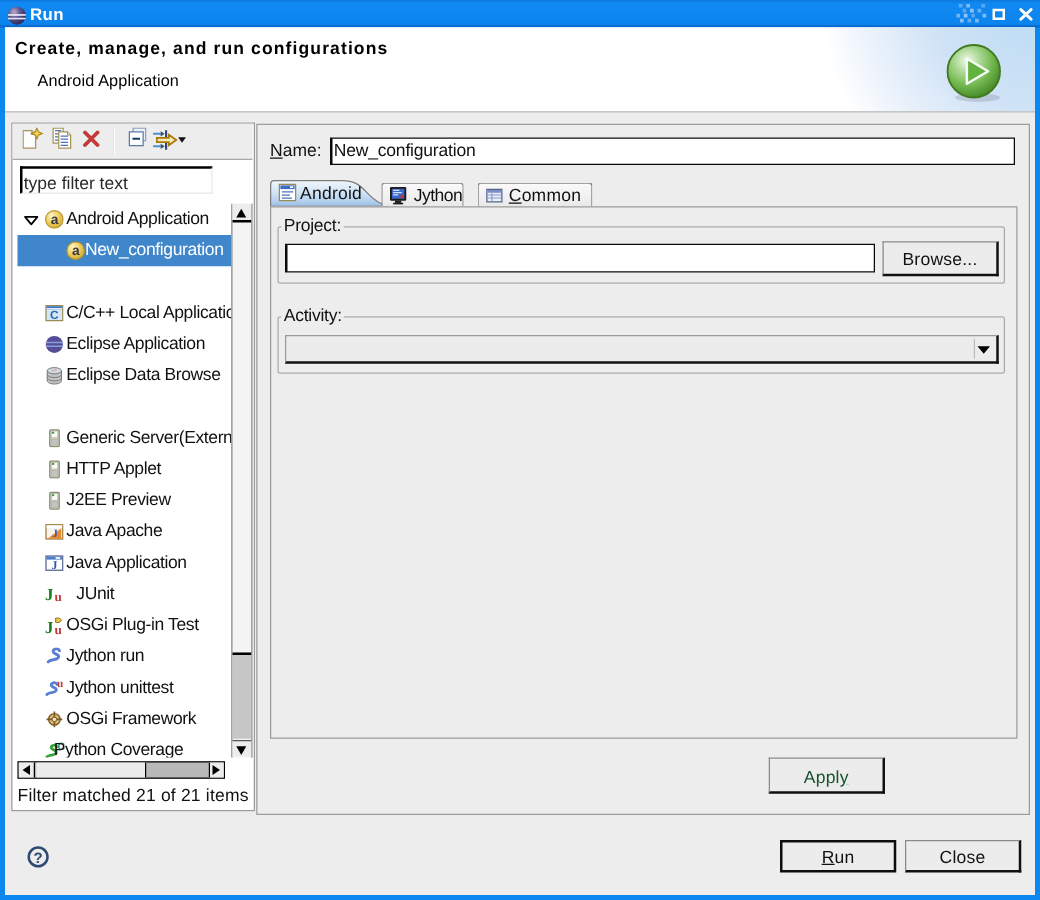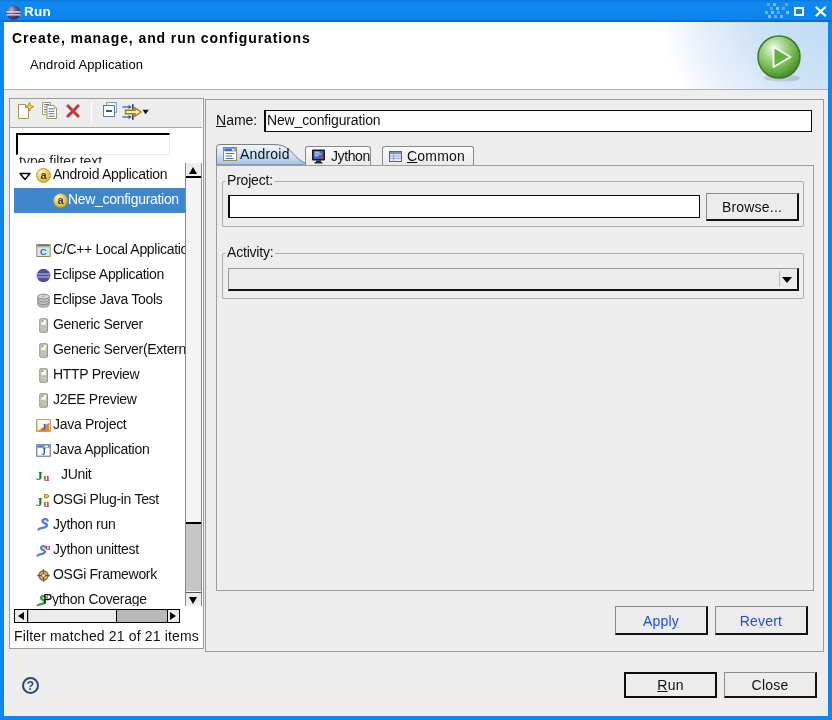--- a/index.html
+++ b/index.html
@@ -17,21 +17,21 @@
   border-bottom:1px solid #b4b4b4; }
 #hdr1 { position:absolute; left:8px; top:8px; font-weight:bold; font-size:14px; letter-spacing:0.9px; color:#000; }
 #hdr2 { position:absolute; left:26px; top:35px; font-size:13px; letter-spacing:0.1px; color:#000; }
 
 #lpanel { position:absolute; left:5px; top:76px; width:195px; height:551px; border:1px solid #9c9c9c; background:#fff; }
 #ltoolbar { position:absolute; left:0; top:0; width:192px; height:29px; background:#ededed; border-bottom:1px solid #a8a8a8; }
 #tsep { position:absolute; left:81px; top:3px; width:1px; height:22px; background:#b0b0b0; border-right:1px solid #fff; }
 .ticon { position:absolute; top:3px; }
 #filterbox { position:absolute; left:6px; top:34px; width:154px; height:22px; background:#fff;
   border-top:2px solid #000; border-left:2px solid #000; border-right:1px solid #e8e8e8; border-bottom:1px solid #e8e8e8; }
-#filterbox span { position:absolute; left:1px; top:18px; color:#2a2a2a; letter-spacing:0; font-size:14px; }
+#filterbox span { position:absolute; left:1px; top:3px; color:#2a2a2a; letter-spacing:0; font-size:14px; }
 #tree { position:absolute; left:1px; top:64px; width:175px; height:443px; overflow:hidden; background:#fff; }
 .trow { position:absolute; left:3px; width:171px; height:25px; }
 .trow .lbl { position:absolute; top:3px; letter-spacing:-0.3px; white-space:nowrap; }
 .trow .ico { position:absolute; top:5px; width:15px; height:15px; }
 .sel { background:#3f86ca; }
 .sel .lbl { color:#fff; }
 
 #vsb { position:absolute; left:175px; top:64px; width:17px; height:443px; background:#f4f4f4; border-left:1px solid #888; border-right:1px solid #888;}
 #vsb-up { position:absolute; left:0px; top:0px; width:15px; height:15px; background:#ececec; border-bottom:2px solid #000; }
 #vsb-thumb { position:absolute; left:0px; top:359px; width:15px; height:69px; background:#c6c6c6; border-top:2px solid #000; }
@@ -55,21 +55,21 @@
 .utab .ti { position:absolute; left:5px; top:2px; }
 .utab .tl { position:absolute; top:1px; letter-spacing:0.2px; }
 
 .group { position:absolute; border:1px solid #aaa; border-radius:2px; }
 .group .glabel { position:absolute; left:2px; top:-10px; background:#ededed; padding:0 2px; letter-spacing:-0.2px; }
 #proj-field { position:absolute; left:5px; top:13px; width:472px; height:23px; background:#fff; border:1px solid #0a0a0a; border-left:2px solid #0a0a0a; }
 .btn { position:absolute; background:#ececec; border-top:1px solid #8a8a8a; border-left:1px solid #8a8a8a; border-right:2px solid #111; border-bottom:2px solid #111; text-align:center; letter-spacing:0.2px; }
 #combo { position:absolute; left:5px; top:14px; width:571px; height:23px; background:#ececec; border-top:1px solid #9a9a9a; border-left:1px solid #9a9a9a; border-right:2px solid #111; border-bottom:2px solid #111; }
 #combo-sep { position:absolute; left:550px; top:2px; width:1px; height:16px; background:#fff; border-left:1px solid #bbb; }
 #combo-arr { position:absolute; left:553px; top:8px; width:0; height:0; border-left:5px solid transparent; border-right:5px solid transparent; border-top:6px solid #000; }
-.disbtn { color:#1d4ed8; }
+.disbtn { color:#14532d; }
 u.dis { text-decoration-color:#c9c9c9; }
 
 #helpbtn { position:absolute; left:18px; top:655px; width:17px; height:17px; border-radius:50%; border:2px solid #2d4a73; color:#2d4a73; text-align:center; font-size:12px; font-weight:bold; line-height:15px; }
 #run-btn { position:absolute; left:620px; top:650px; width:93px; height:26px; background:#ececec; border:2px solid #0d0d0d; text-align:center; padding-top:3px; letter-spacing:0.2px; }
 #close-btn { position:absolute; left:720px; top:650px; width:93px; height:26px; padding-top:4px; }
 </style>
 </head>
 <body>
 <div id="win">
   <div id="titlebar">
@@ -212,66 +212,57 @@
               </svg></span>
             <span class="lbl" style="left:39px">Eclipse Application</span>
           </div>
           <div class="trow " style="top:125px">
             <span class="ico" style="left:22px"><svg width="15" height="15" viewBox="0 0 15 15">
                 <path d="M1.8,3.6 v8 c0,1.5 2.6,2.6 5.7,2.6 s5.7,-1.1 5.7,-2.6 v-8" fill="#c2c2c2" stroke="#787878" stroke-width="0.8"></path>
                 <path d="M1.8,6.4 c0,1.5 2.6,2.6 5.7,2.6 s5.7,-1.1 5.7,-2.6 M1.8,9.1 c0,1.5 2.6,2.6 5.7,2.6 s5.7,-1.1 5.7,-2.6" fill="none" stroke="#787878" stroke-width="0.8"></path>
                 <ellipse cx="7.5" cy="3.6" rx="5.7" ry="2.5" fill="#ccdede" stroke="#787878" stroke-width="0.8"></ellipse>
                 <path d="M5.2,4.2 l4.2,-1.8" stroke="#e8a8b8" stroke-width="1.5"></path>
               </svg></span>
-            <span class="lbl" style="left:39px">Eclipse Java Tools</span>
-          </div>
-          <div class="trow " style="top:150px">
+            <span class="lbl" style="left:39px">Eclipse Data Browse</span>
+          </div>
+          <div class="trow " style="top:175px">
             <span class="ico" style="left:22px"><svg width="15" height="15" viewBox="0 0 15 15">
                 <rect x="3.8" y="0.8" width="7.6" height="13.4" rx="0.8" fill="#d8d8cc" stroke="#8a8a72"></rect>
                 <rect x="5" y="1.8" width="5.2" height="5.4" fill="#fbfbfb" stroke="#b0b0a0" stroke-width="0.6"></rect>
                 <rect x="5.6" y="2.4" width="1.8" height="1.5" fill="#3a9a3a"></rect>
                 <rect x="5" y="8.4" width="5.2" height="4.6" fill="#c4c4c4" stroke="#b0b0a0" stroke-width="0.6"></rect>
               </svg></span>
-            <span class="lbl" style="left:39px">Generic Server</span>
-          </div>
-          <div class="trow " style="top:175px">
+            <span class="lbl" style="left:39px">Generic Server(External Launch)</span>
+          </div>
+          <div class="trow " style="top:200px">
             <span class="ico" style="left:22px"><svg width="15" height="15" viewBox="0 0 15 15">
                 <rect x="3.8" y="0.8" width="7.6" height="13.4" rx="0.8" fill="#d8d8cc" stroke="#8a8a72"></rect>
                 <rect x="5" y="1.8" width="5.2" height="5.4" fill="#fbfbfb" stroke="#b0b0a0" stroke-width="0.6"></rect>
                 <rect x="5.6" y="2.4" width="1.8" height="1.5" fill="#3a9a3a"></rect>
                 <rect x="5" y="8.4" width="5.2" height="4.6" fill="#c4c4c4" stroke="#b0b0a0" stroke-width="0.6"></rect>
               </svg></span>
-            <span class="lbl" style="left:39px">Generic Server(External Launch)</span>
-          </div>
-          <div class="trow " style="top:200px">
+            <span class="lbl" style="left:39px">HTTP Applet</span>
+          </div>
+          <div class="trow " style="top:225px">
             <span class="ico" style="left:22px"><svg width="15" height="15" viewBox="0 0 15 15">
                 <rect x="3.8" y="0.8" width="7.6" height="13.4" rx="0.8" fill="#d8d8cc" stroke="#8a8a72"></rect>
                 <rect x="5" y="1.8" width="5.2" height="5.4" fill="#fbfbfb" stroke="#b0b0a0" stroke-width="0.6"></rect>
                 <rect x="5.6" y="2.4" width="1.8" height="1.5" fill="#3a9a3a"></rect>
                 <rect x="5" y="8.4" width="5.2" height="4.6" fill="#c4c4c4" stroke="#b0b0a0" stroke-width="0.6"></rect>
               </svg></span>
-            <span class="lbl" style="left:39px">HTTP Preview</span>
-          </div>
-          <div class="trow " style="top:225px">
-            <span class="ico" style="left:22px"><svg width="15" height="15" viewBox="0 0 15 15">
-                <rect x="3.8" y="0.8" width="7.6" height="13.4" rx="0.8" fill="#d8d8cc" stroke="#8a8a72"></rect>
-                <rect x="5" y="1.8" width="5.2" height="5.4" fill="#fbfbfb" stroke="#b0b0a0" stroke-width="0.6"></rect>
-                <rect x="5.6" y="2.4" width="1.8" height="1.5" fill="#3a9a3a"></rect>
-                <rect x="5" y="8.4" width="5.2" height="4.6" fill="#c4c4c4" stroke="#b0b0a0" stroke-width="0.6"></rect>
-              </svg></span>
             <span class="lbl" style="left:39px">J2EE Preview</span>
           </div>
           <div class="trow " style="top:250px">
             <span class="ico" style="left:22px"><svg width="15" height="15" viewBox="0 0 15 15">
                 <rect x="0.8" y="1.8" width="13.4" height="11.4" fill="#f8f4ea" stroke="#9a7a3a"></rect>
                 <rect x="1.3" y="2.3" width="12.4" height="2.2" fill="#fff"></rect>
                 <path d="M2,13 L13,4.5 v8.5 z" fill="#e88a2a"></path>
                 <text x="8" y="11.5" text-anchor="middle" font-family="Liberation Serif" font-size="9" font-weight="bold" fill="#3a5ac8">J</text>
               </svg></span>
-            <span class="lbl" style="left:39px">Java Project</span>
+            <span class="lbl" style="left:39px">Java Apache</span>
           </div>
           <div class="trow " style="top:275px">
             <span class="ico" style="left:22px"><svg width="15" height="15" viewBox="0 0 15 15">
                 <rect x="0.8" y="1.8" width="13.4" height="11.4" fill="#fff" stroke="#55628a"></rect>
                 <rect x="1.3" y="2.3" width="12.4" height="2.4" fill="#4a7fd0"></rect>
                 <rect x="8.5" y="2.7" width="3.6" height="1.4" fill="#fff"></rect>
                 <text x="7.5" y="12" text-anchor="middle" font-family="Liberation Serif" font-size="9.5" font-weight="bold" fill="#2a52b0">J</text>
               </svg></span>
             <span class="lbl" style="left:39px">Java Application</span>
           </div>
@@ -393,19 +384,18 @@
         </div>
         <div class="group" style="left:5px;top:87px;width:582px;height:46px;">
           <div class="glabel">Activity:</div>
           <div id="combo">
             <div id="combo-sep"></div>
             <div id="combo-arr"></div>
           </div>
         </div>
       </div>
       <div class="btn disbtn" style="left:409px;top:506px;width:93px;height:29px;padding-top:6px;">Appl<u class="dis">y</u></div>
-      <div class="btn disbtn" style="left:509px;top:506px;width:93px;height:29px;padding-top:6px;">Re<u class="dis">v</u>ert</div>
     </div>
     <div id="helpbtn">?</div>
     <div class="btn" id="run-btn"><u>R</u>un</div>
     <div class="btn" id="close-btn">Close</div>
   </div>
 </div>
 
 </body></html>

